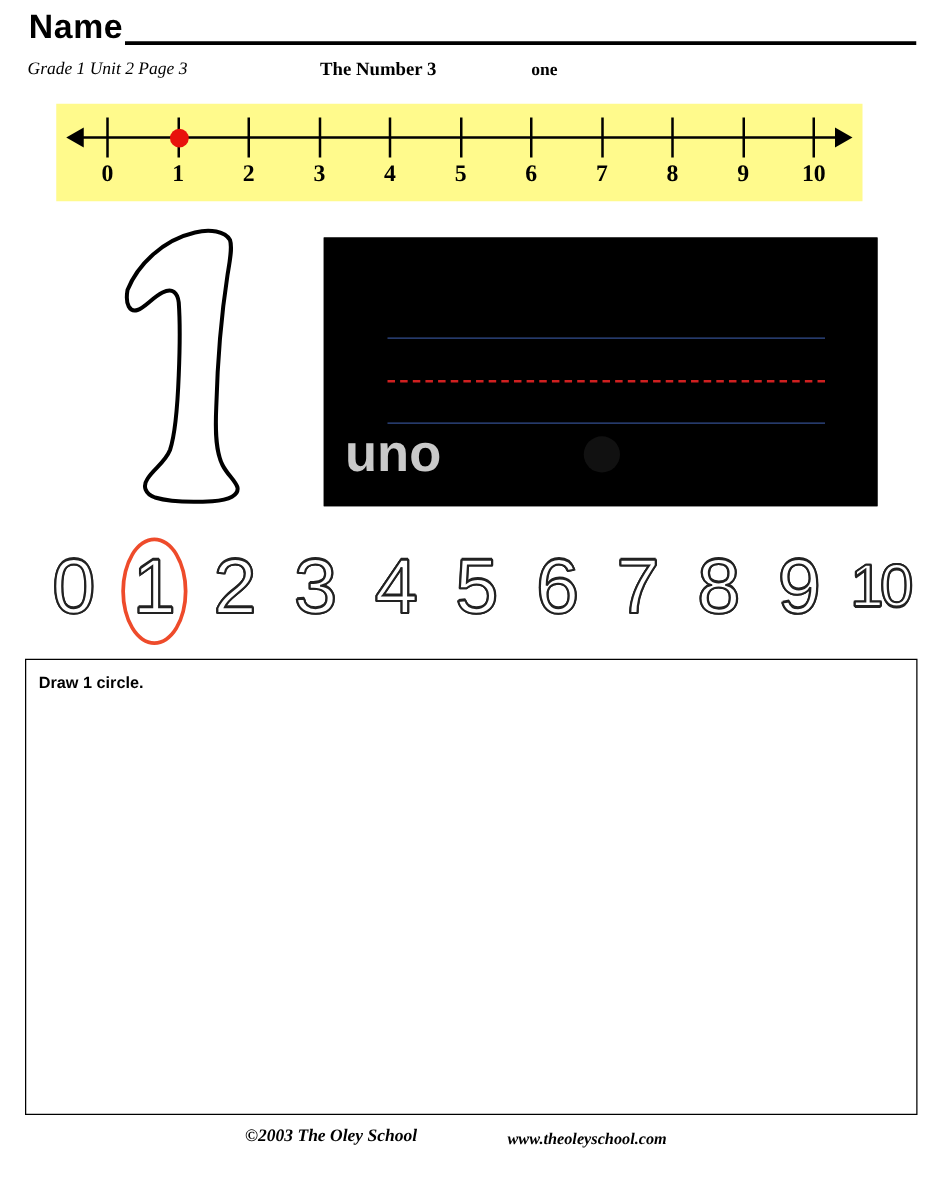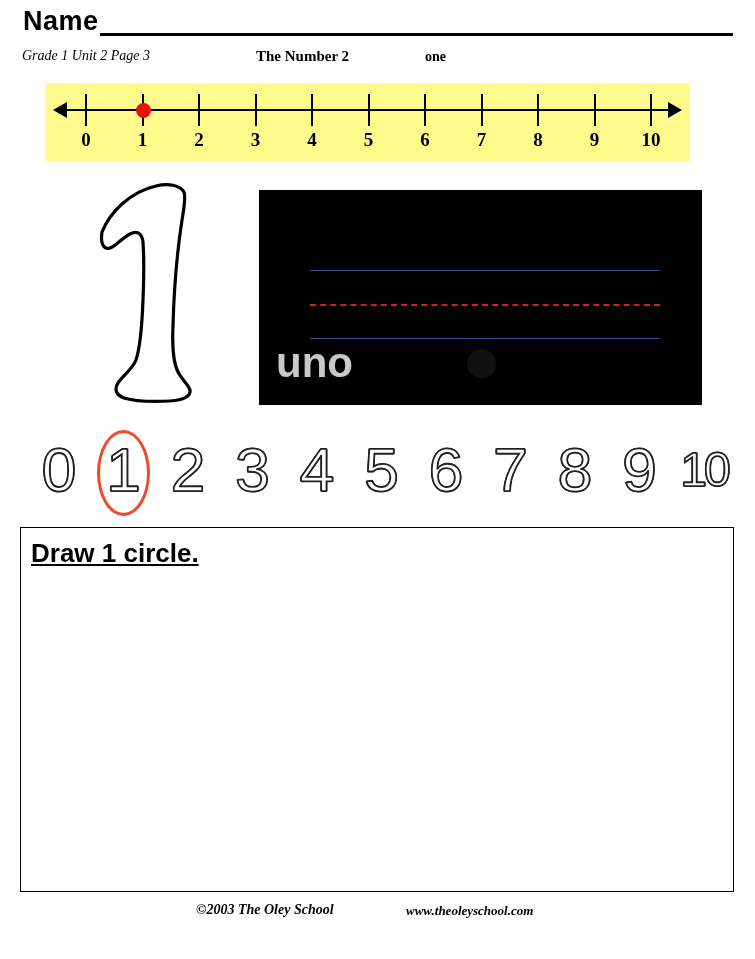--- a/index.html
+++ b/index.html
@@ -244,24 +244,23 @@
     top: 527px;
     width: 712px;
     height: 363px;
     border: 1px solid #000;
     background: #fff;
   }
   #activity-instruction {
     position: absolute;
     left: 10px;
     top: 10px;
-    font-size: 26px;
-    font-weight: bold;
-    color: #000;
-    text-decoration: underline;
+    font-size: 13px;
+    font-weight: bold;
+    color: #000;
   }
 
   
   #footer {
     position: absolute;
     left: 0;
     top: 902px;
     width: 753px;
     height: 24px;
     padding-left: 12px;
@@ -290,21 +289,21 @@
 </head>
 <body>
 
 <div id="name-row">
   <span id="name-label">Name</span>
   <div id="name-rule"></div>
 </div>
 
 <div id="meta-row">
   <span id="worksheet-id">Grade 1 Unit 2 Page 3</span>
-  <span id="worksheet-title">The Number 2</span>
+  <span id="worksheet-title">The Number 3</span>
   <span id="worksheet-word">one</span>
 </div>
 
 <div id="numberline" style="background: rgb(255, 250, 140);">
   <div id="numberline-axis"></div>
   <div class="arrow-head" id="arrow-left"></div>
   <div class="arrow-head" id="arrow-right"></div>
   <div id="numberline-ticks">
       <div class="tick" style="left: 40px;"></div>
       <div class="tick-label" style="left: 41px;">0</div>

